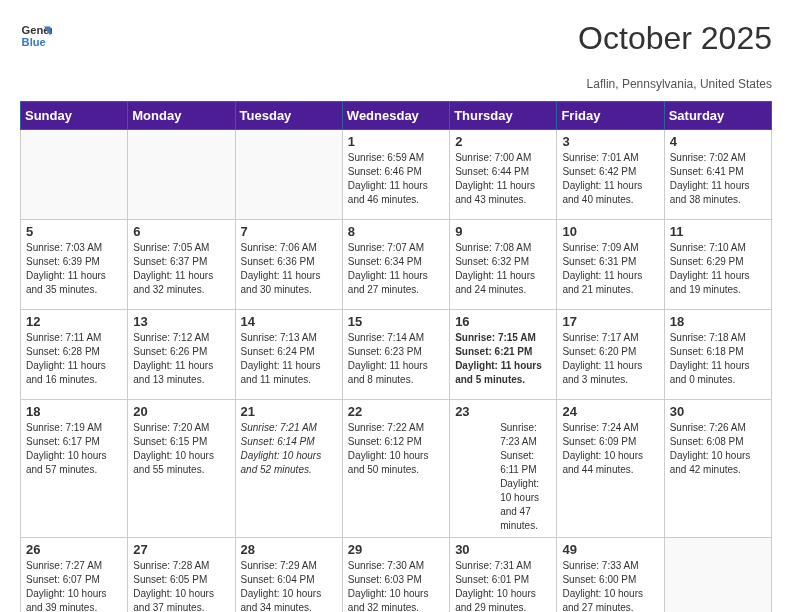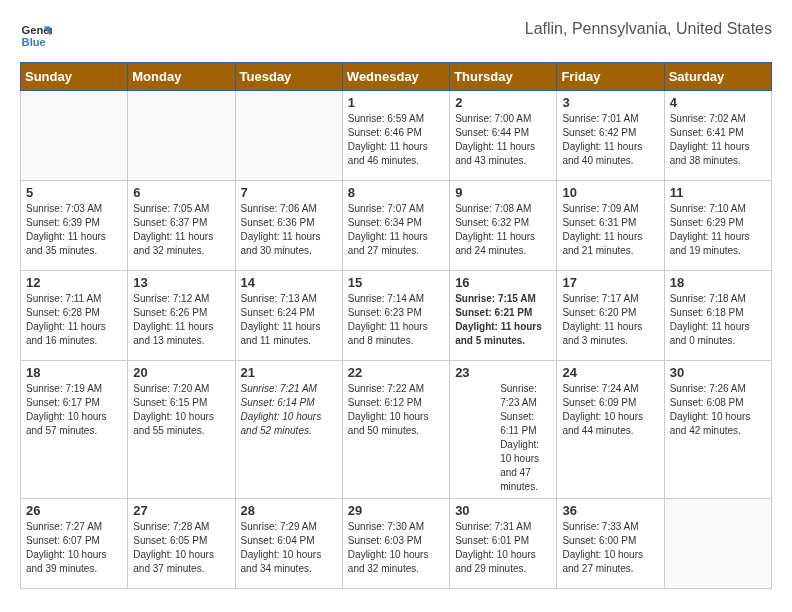--- a/index.html
+++ b/index.html
@@ -27,30 +27,31 @@
     }
     .title-block {
       text-align: right;
     }
     .month-title {
       font-size: 32px;
       color: #333;
       font-weight: normal;
     }
     .subtitle {
-      font-size: 16px;
+      font-size: 12px;
       color: #555;
+      margin-top: 20px;
     }
     .calendar {
       width: 100%;
       border-collapse: collapse;
       border: 1px solid #ccc;
     }
     .calendar th {
-      background-color: #a16207;
+      background-color: #4c1d95;
       color: #fff;
       font-size: 13px;
       padding: 6px 4px;
       text-align: left;
       border: 1px solid #2e6099;
     }
     .calendar td {
       vertical-align: top;
       border: 1px solid #ccc;
       padding: 4px 5px;
@@ -83,20 +84,21 @@
 
 <div class="header">
   <div class="logo">
     <svg class="logo-icon" viewBox="0 0 40 40">
       <text x="2" y="18" font-size="14" font-weight="bold" fill="#333" font-family="Arial">General</text>
       <text x="2" y="32" font-size="14" font-weight="bold" fill="#3a7abf" font-family="Arial">Blue</text>
       <polygon points="30,8 38,8 38,20" fill="#3a7abf"></polygon>
     </svg>
   </div>
   <div class="title-block">
+    <div class="month-title">October 2025</div>
     <div class="subtitle">Laflin, Pennsylvania, United States</div>
   </div>
 </div>
 
 <table class="calendar">
   <thead>
     <tr>
     <th>Sunday</th>
         <th>Monday</th>
         <th>Tuesday</th>
@@ -323,21 +325,21 @@
 and 32 minutes.</div>
         </td>
         <td>
           <span class="day-number">30</span>
           <div class="day-info" style="white-space: pre-line;">Sunrise: 7:31 AM
 Sunset: 6:01 PM
 Daylight: 10 hours
 and 29 minutes.</div>
         </td>
         <td>
-          <span class="day-number">36</span>
+          <span class="day-number">49</span>
           <div class="day-info" style="white-space: pre-line;">Sunrise: 7:33 AM
 Sunset: 6:00 PM
 Daylight: 10 hours
 and 27 minutes.</div>
         </td>
         <td class="empty"></td>
       </tr>
     </tbody>
 </table>
 

